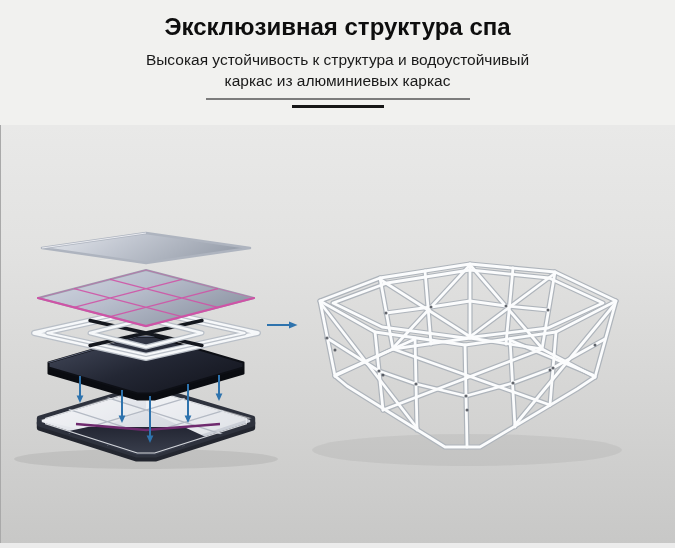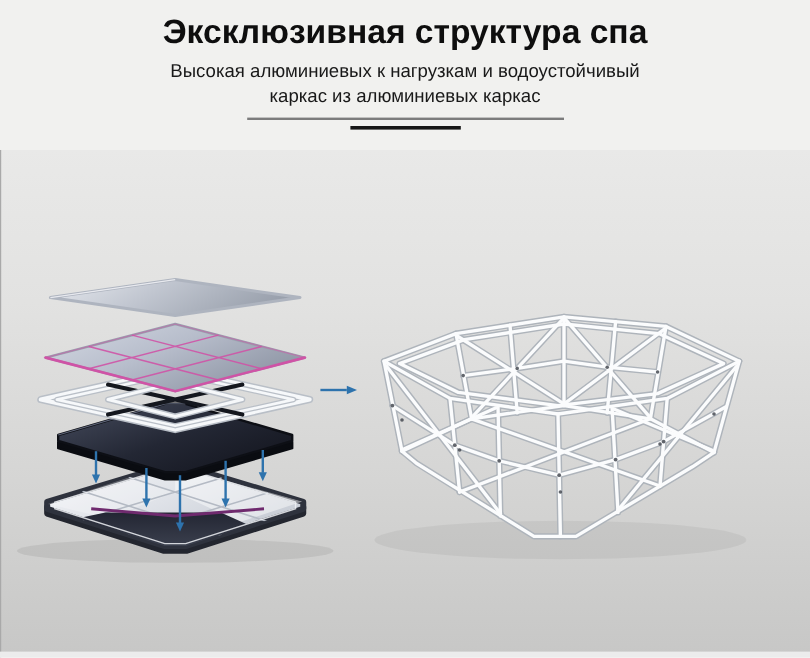--- a/index.html
+++ b/index.html
@@ -1,21 +1,21 @@
 <!DOCTYPE html>
 <html style="--accent_blue: #2e73ad; --seam_pink: #cf53a6; --stripe_purple: #6f2a6e; --tube_white: #fbfcfd; --dark_layer: #1b1e28; --stage_top: #e9e9e8; --stage_bottom: #c7c7c6; --hero_bg: #f1f1ef;"><head>
 <meta charset="utf-8">
 <style>
   html,body{margin:0;padding:0;background:#ffffff;}
   .page{
     position:relative;width:675px;height:548px;overflow:hidden;
     font-family:"Liberation Sans", sans-serif;background:#f1f1ef;
   }
   .hero{height:125px;background:#f1f1ef;text-align:center;box-sizing:border-box;padding-top:10px;}
-  .hero h1{margin:0;font-size:28px;line-height:33px;font-weight:700;color:#0e0e0e;letter-spacing:0;}
+  .hero h1{margin:0;font-size:24px;line-height:33px;font-weight:700;color:#0e0e0e;letter-spacing:0;}
   .hero .sub{margin:6px 0 0 0;font-size:15.5px;line-height:21px;color:#191919;font-weight:400;}
   .rule{margin:0 auto;}
   .rule-gray{width:264px;height:2px;background:#7c7c7c;margin-top:7px;}
   .rule-black{width:92px;height:3px;background:#161616;margin-top:5px;}
   .stage{
     position:relative;width:675px;height:423px;
     background:linear-gradient(180deg,#e9e9e8 0%,#e2e2e1 30%,#d5d5d4 65%,#c7c7c6 100%);
     box-shadow:inset 1px 0 0 #a9a9a9;
   }
   .stage svg{display:block;}
@@ -33,21 +33,21 @@
   .arrow-head{fill:var(--accent_blue,#2e73ad);stroke:none;}
   .clamp{fill:#454a52;opacity:.85;}
 </style>
 </head>
 <body>
 
 <div class="page">
 
   <header class="hero">
     <h1>Эксклюзивная структура спа</h1>
-    <p class="sub"><span>Высокая алюминиевых к нагрузкам и водоустойчивый</span><br><span>каркас из алюминиевых каркас</span></p>
+    <p class="sub"><span>Высокая устойчивость к структура и водоустойчивый</span><br><span>каркас из алюминиевых каркас</span></p>
     <div class="rule rule-gray"></div>
     <div class="rule rule-black"></div>
   </header>
 
   <div class="stage">
     <svg width="675" height="423" viewBox="0 0 675 423">
       <defs>
         <linearGradient id="gSheet" x1="0" y1="0" x2="1" y2="0.25">
           <stop offset="0" stop-color="#e6e9ee"></stop>
             <stop offset="0.45" stop-color="#c2c7d1"></stop>

